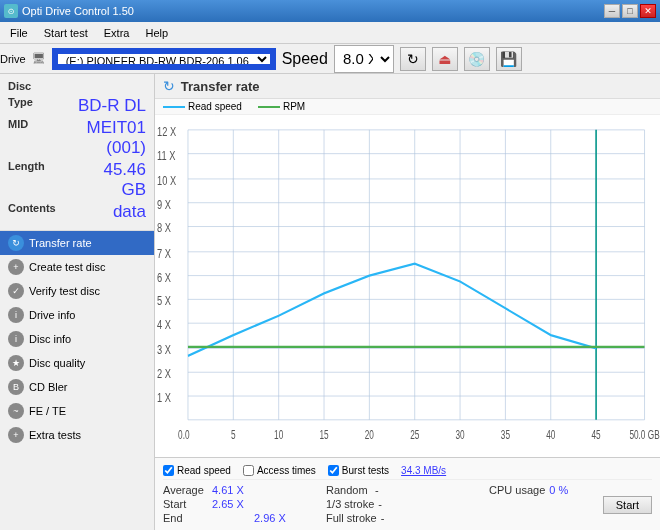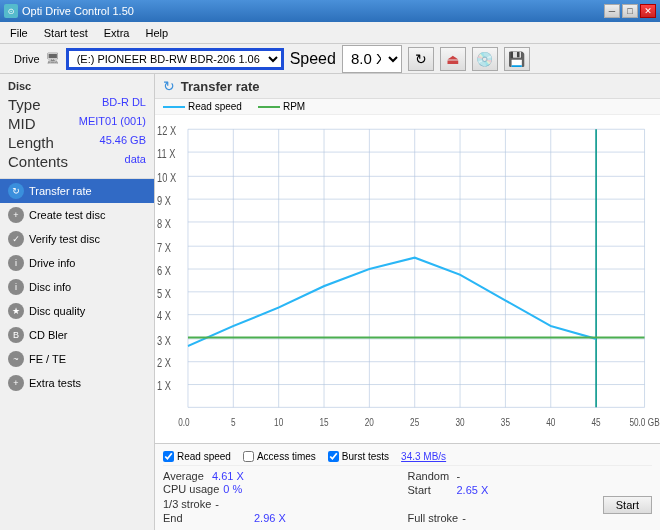--- a/index.html
+++ b/index.html
@@ -11,37 +11,37 @@
     .title-bar-icon { width: 14px; height: 14px; background: #5bc; border-radius: 2px; display: flex; align-items: center; justify-content: center; font-size: 8px; }
     .title-bar-buttons { display: flex; gap: 2px; }
     .tb-btn { width: 16px; height: 14px; border: 1px solid #aaa; background: linear-gradient(to bottom, #eee, #ccc); font-size: 9px; display: flex; align-items: center; justify-content: center; cursor: pointer; color: #333; }
     .tb-btn.close { background: linear-gradient(to bottom, #f44, #c22); color: white; border-color: #a00; }
 
     
     .menu-bar { background: #f0f0f0; height: 22px; display: flex; align-items: center; padding: 0 2px; border-bottom: 1px solid #ccc; }
     .menu-item { padding: 2px 8px; font-size: 11px; cursor: pointer; color: #000; }
 
     
-    .drive-bar { background: #f0f0f0; height: 30px; display: flex; align-items: center; padding: 0 14px; gap: 6px; border-bottom: 1px solid #ccc; }
+    .drive-bar { background: #f0f0f0; height: 30px; display: flex; align-items: center; padding: 0 0; gap: 6px; border-bottom: 1px solid #ccc; }
     .drive-label { font-size: 11px; color: #000; }
-    .drive-select { height: 22px; font-size: 11px; border: 3px solid #1d4ed8; background: white; padding: 0 4px; min-width: 180px; }
+    .drive-select { height: 22px; font-size: 11px; border: 6px solid #1d4ed8; background: white; padding: 0 4px; min-width: 180px; }
     .speed-label { font-size: 16px; color: #000; }
     .speed-select { height: 28px; font-size: 15px; border: 1px solid #aaa; background: white; padding: 0 4px; width: 60px; }
     .icon-btn { width: 26px; height: 24px; border: 1px solid #aaa; background: linear-gradient(to bottom, #f5f5f5, #ddd); display: flex; align-items: center; justify-content: center; cursor: pointer; font-size: 14px; }
 
     
     .main-layout { display: flex; height: calc(530px - 22px - 22px - 30px); justify-content: flex-end; }
 
     
     .sidebar { width: 155px; background: #f0f0f0; border-right: 1px solid #ccc; display: flex; flex-direction: column; flex-shrink: 0; }
     .disc-section { padding: 6px 8px; border-bottom: 1px solid #ddd; }
     .disc-title { font-size: 11px; font-weight: bold; color: #333; margin-bottom: 4px; }
     .disc-row { display: flex; justify-content: space-between; margin-bottom: 2px; }
-    .disc-key { font-size: 15px; color: #333; }
-    .disc-val { font-size: 11px; color: #3a3aff; text-align: right; margin-left: 32px; }
+    .disc-key { font-size: 11px; color: #333; font-weight: bold; }
+    .disc-val { font-size: 17px; color: #3a3aff; text-align: right; margin-left: 32px; }
     .nav-item { display: flex; align-items: center; gap: 5px; padding: 4px 8px; cursor: pointer; font-size: 11px; color: #000; }
     .nav-item.active { background: #316ac5; color: white; }
     .nav-icon { width: 16px; height: 16px; border-radius: 8px; flex-shrink: 0; display: flex; align-items: center; justify-content: center; font-size: 9px; }
     .nav-icon.blue { background: #3a8fdc; color: white; }
     .nav-icon.gray { background: #888; color: white; }
 
     
     .content-area { flex: 1; display: flex; flex-direction: column; background: white; }
     .chart-header { background: #f0f0f0; padding: 4px 8px; border-bottom: 1px solid #ddd; display: flex; align-items: center; gap: 6px; }
     .chart-title { font-size: 13px; font-weight: bold; color: #333; }
@@ -258,21 +258,21 @@
           <input type="checkbox" style="">
           <span>Access times</span>
         </label>
         <label class="cb-item">
           <input type="checkbox" checked="" style="">
           <span>Burst tests</span>
         </label>
         <span class="burst-val">34.3 MB/s</span>
       </div>
 
-      <div style="display:grid; grid-template-columns: 1fr 1fr; padding: 4px 0 2px 0; position:relative;">
+      <div style="display:grid; grid-template-columns: 1fr 1fr 1fr; padding: 4px 0 2px 0; position:relative;">
         <div class="stat-cell">
           <span class="stat-label">Average</span>
           <span class="stat-value">4.61 X</span>
         </div>
         <div class="stat-cell">
           <span class="stat-label">Random</span>
           <span class="stat-dash">-</span>
         </div>
         <div class="stat-cell">
           <span class="stat-label">CPU usage</span>

